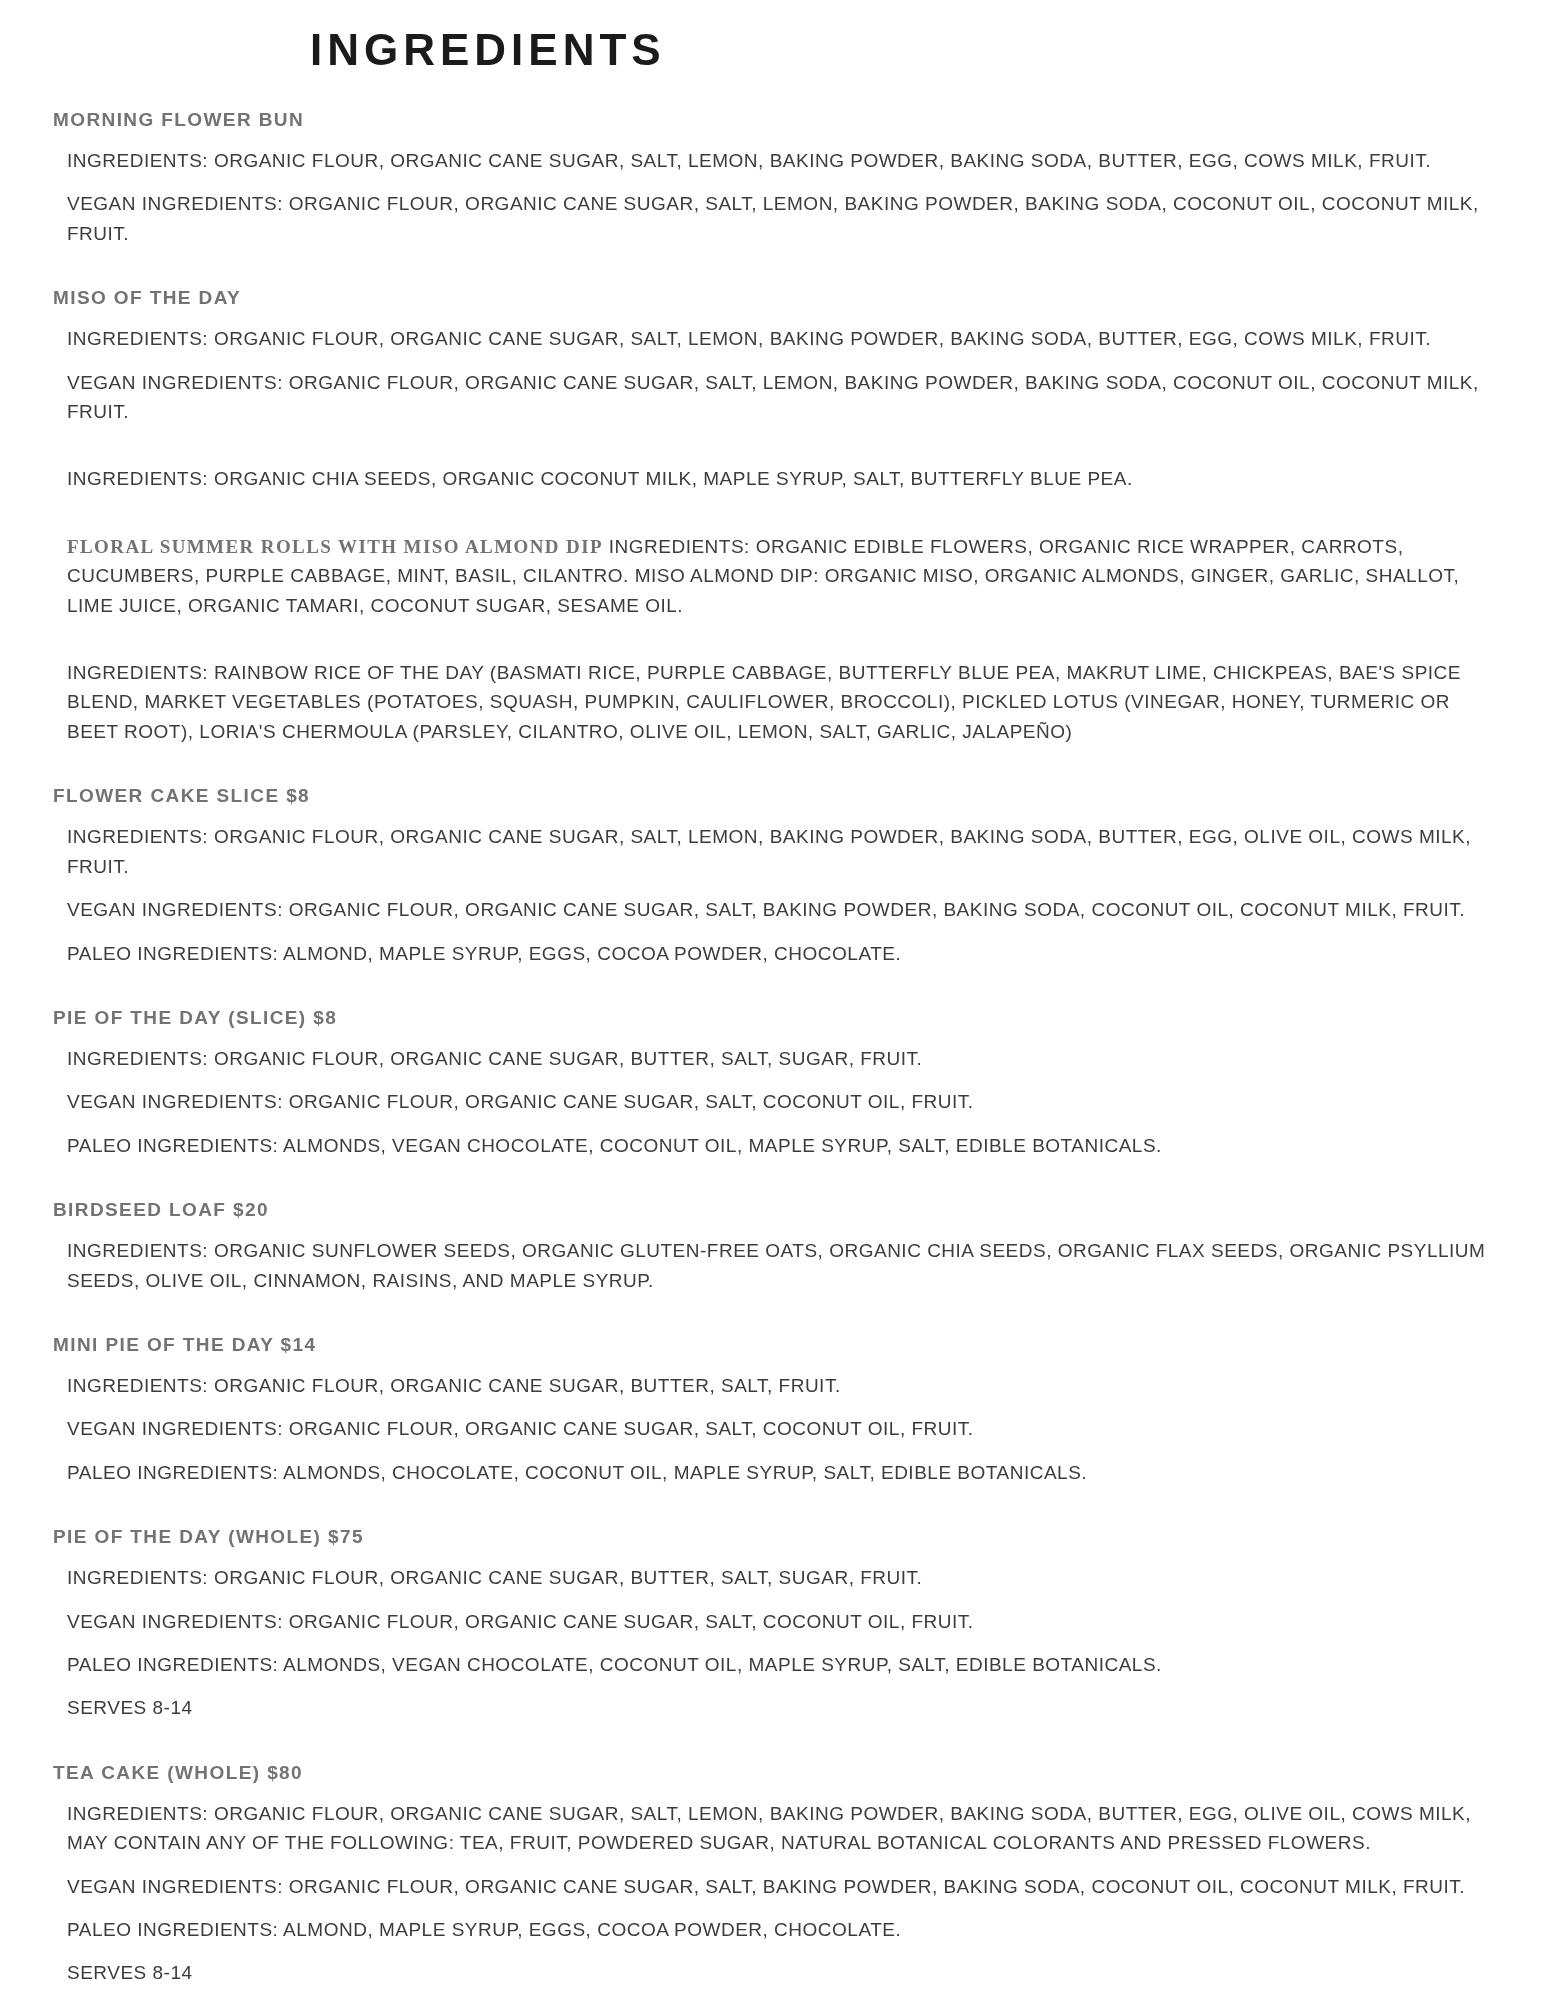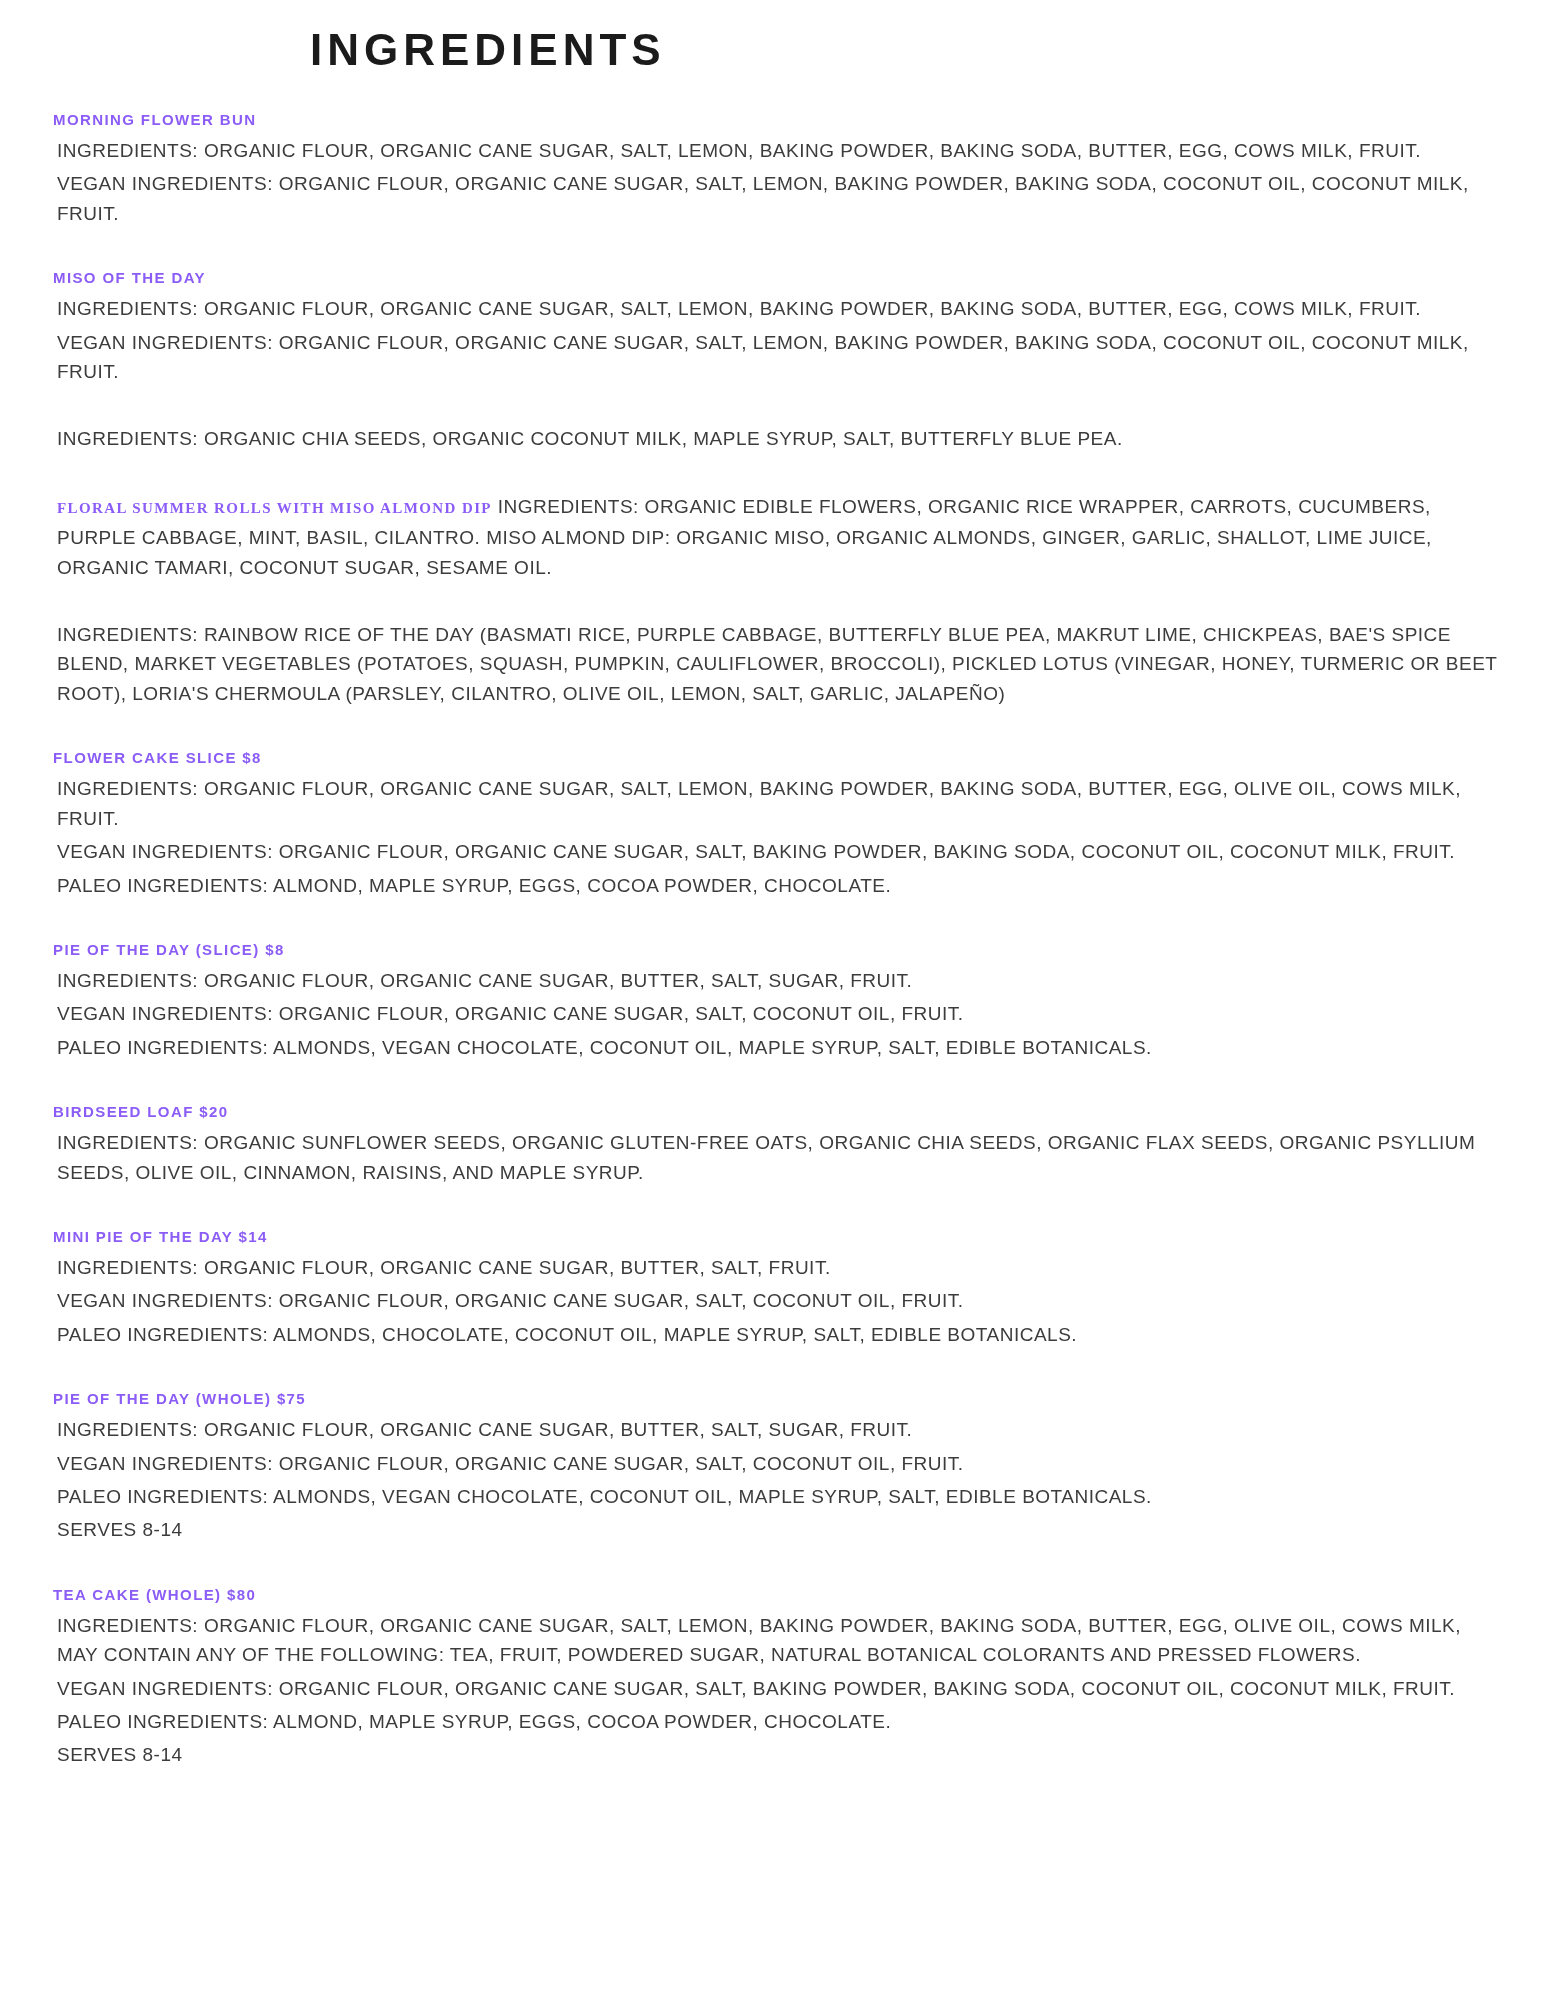--- a/index.html
+++ b/index.html
@@ -31,33 +31,33 @@
     white-space: nowrap;
   }
   .menu-section {
     margin-top: 38px;
   }
   .menu-section:first-child {
     margin-top: 32px;
   }
   .heading {
     margin: 0;
-    font-size: 15px;
+    font-size: 19px;
     font-weight: 700;
     letter-spacing: 1.4px;
     line-height: 24px;
-    color: #8b5cf6;
+    color: #737373;
   }
   .heading.inline {
     display: inline;
     line-height: 29.4px;
     font-family: Liberation Serif, serif;
   }
   .body-line {
-    margin: 4px;
+    margin: 14px;
     font-size: 19px;
     font-weight: 400;
     letter-spacing: 0.5px;
     line-height: 29.4px;
     color: #3c3c3c;
   }
 </style>
 </head>
 <body>
 

